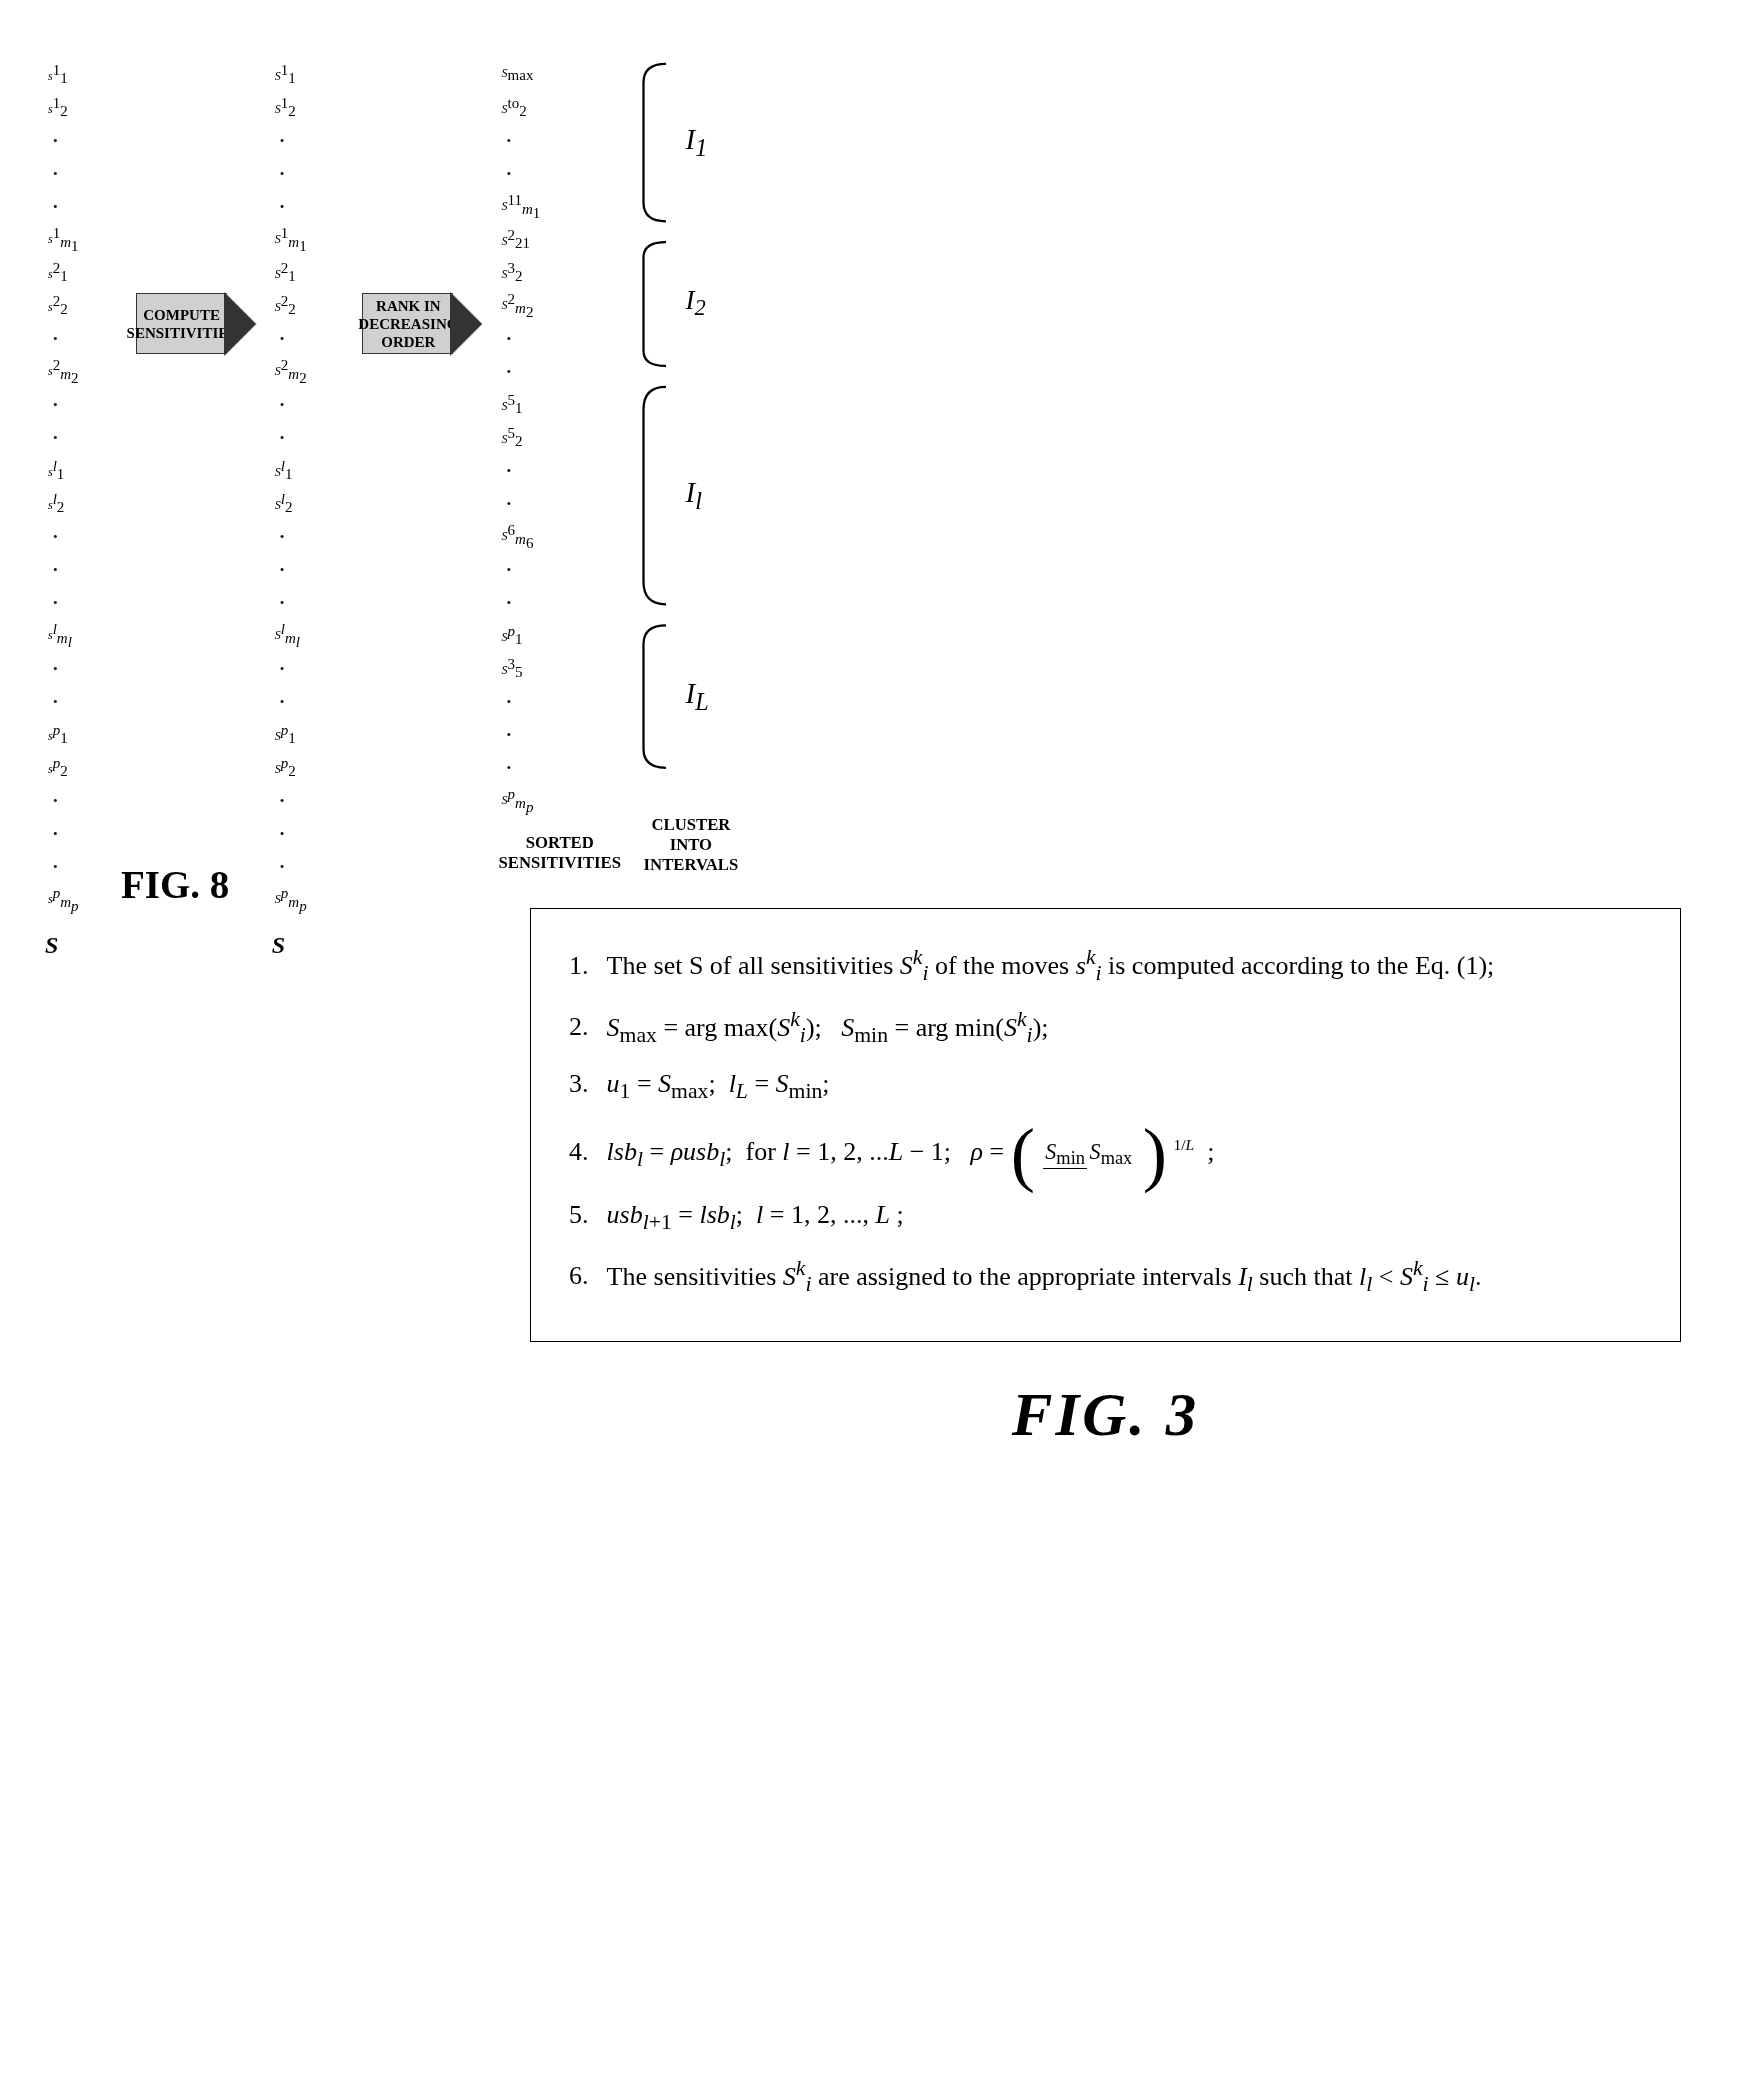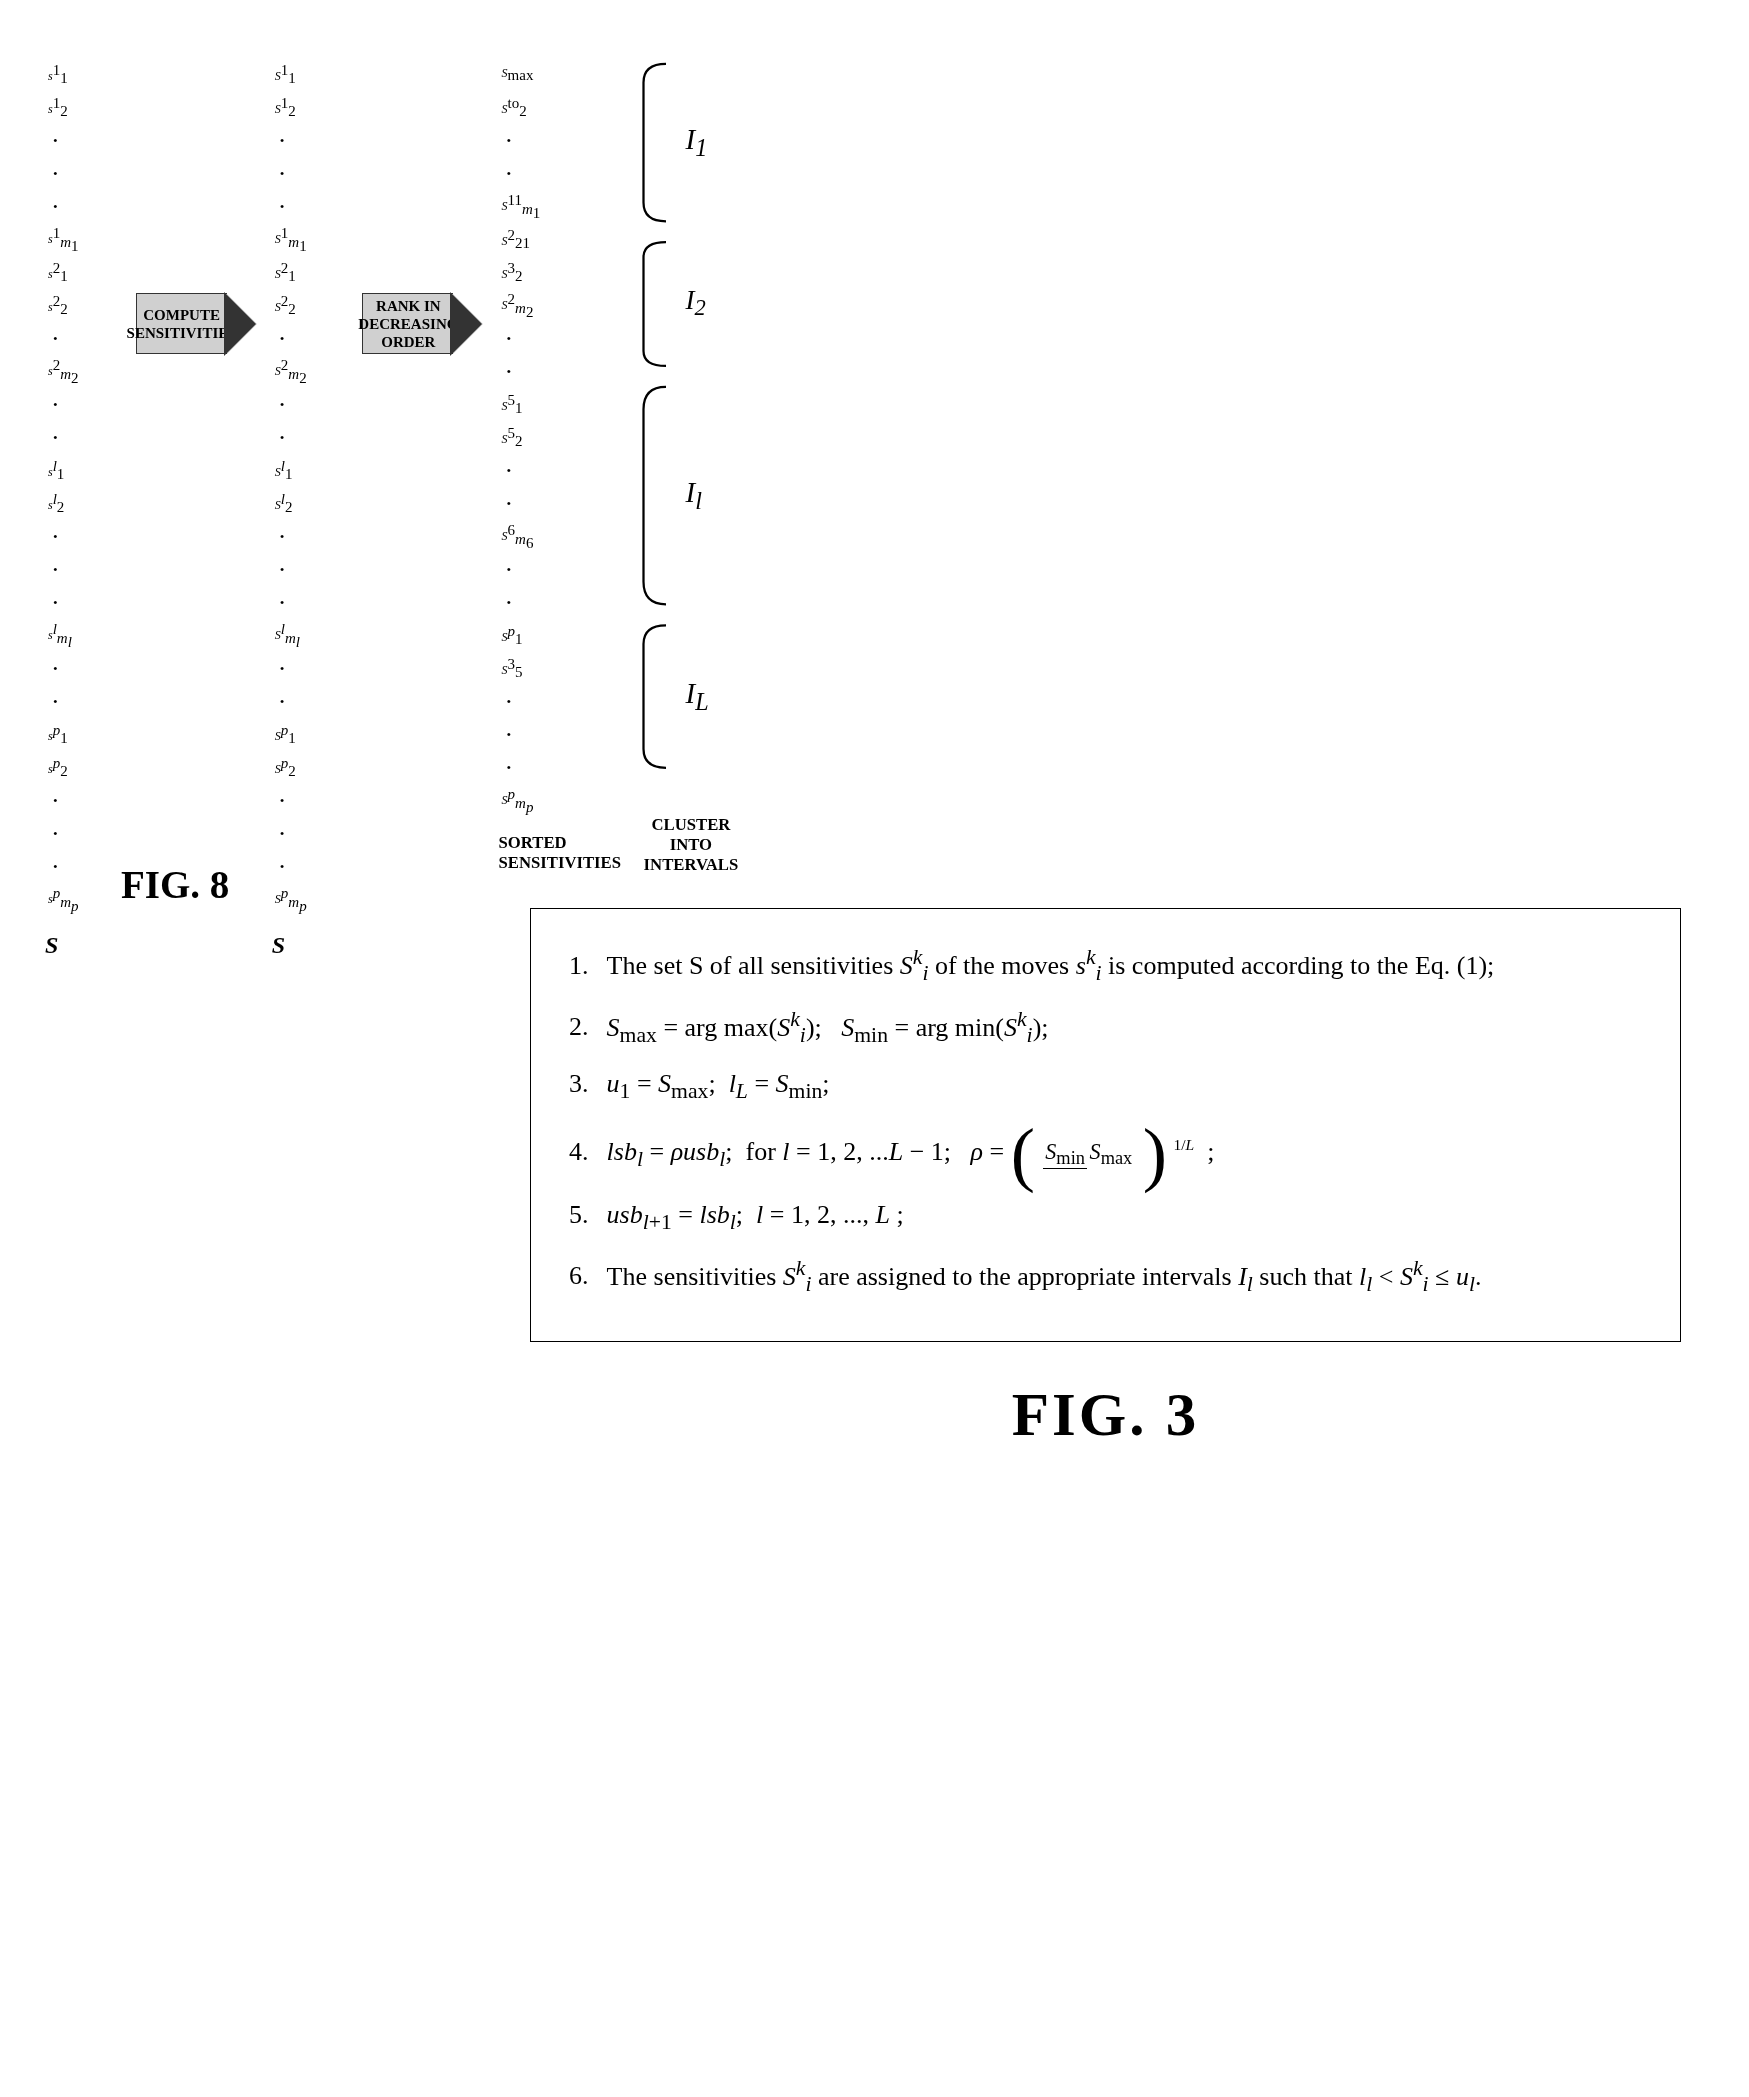--- a/index.html
+++ b/index.html
@@ -85,20 +85,21 @@
       font-style: italic;
     }
 
     .fig3-label {
       text-align: center;
       font-size: 61px;
       font-weight: bold;
       font-family: 'Times New Roman', serif;
       margin-top: 38px;
       letter-spacing: 3px;
+      font-style: italic;
     }
 
     .sym-row {
       height: 33px;
       display: flex;
       align-items: center;
       padding: 0 3px;
     }
 
     .sym-row sup, .sym-row sub {
@@ -326,21 +327,21 @@
           </div>
         <div class="sym-row">
             <span><em>S</em><sup>3</sup><sub>5</sub></span>
           </div>
         <div class="dot-row">·</div>
         <div class="dot-row">·</div>
         <div class="dot-row">·</div>
         <div class="sym-row">
             <span><em>S</em><sup><em>p</em></sup><sub><em>m<sub>p</sub></em></sub></span>
           </div>
-        <div style="margin-top:15px; font-size:16.7px; font-weight:bold; ">SORTED<br>SENSITIVITIES</div>
+        <div style="margin-top:15px; font-size:16.7px; font-weight:bold; text-align:center;">SORTED<br>SENSITIVITIES</div>
       </div>
 
       <div style="display:flex; flex-direction:column; align-items:flex-start; margin-left:15px; margin-top:7.6px; position:relative;gap:12px;">
 
         <div style="display:flex; align-items:center; height:167px;">
           <svg width="45" height="167" viewBox="0 0 60 220">
             <path d="M 40 5 Q 10 5 10 30 L 10 190 Q 10 215 40 215" fill="none" stroke="#000" stroke-width="3"></path>
           </svg>
           <div style="font-size:29px; font-style:italic; margin-left:4.5px;"><em>I</em><sub>1</sub></div>
         </div>

